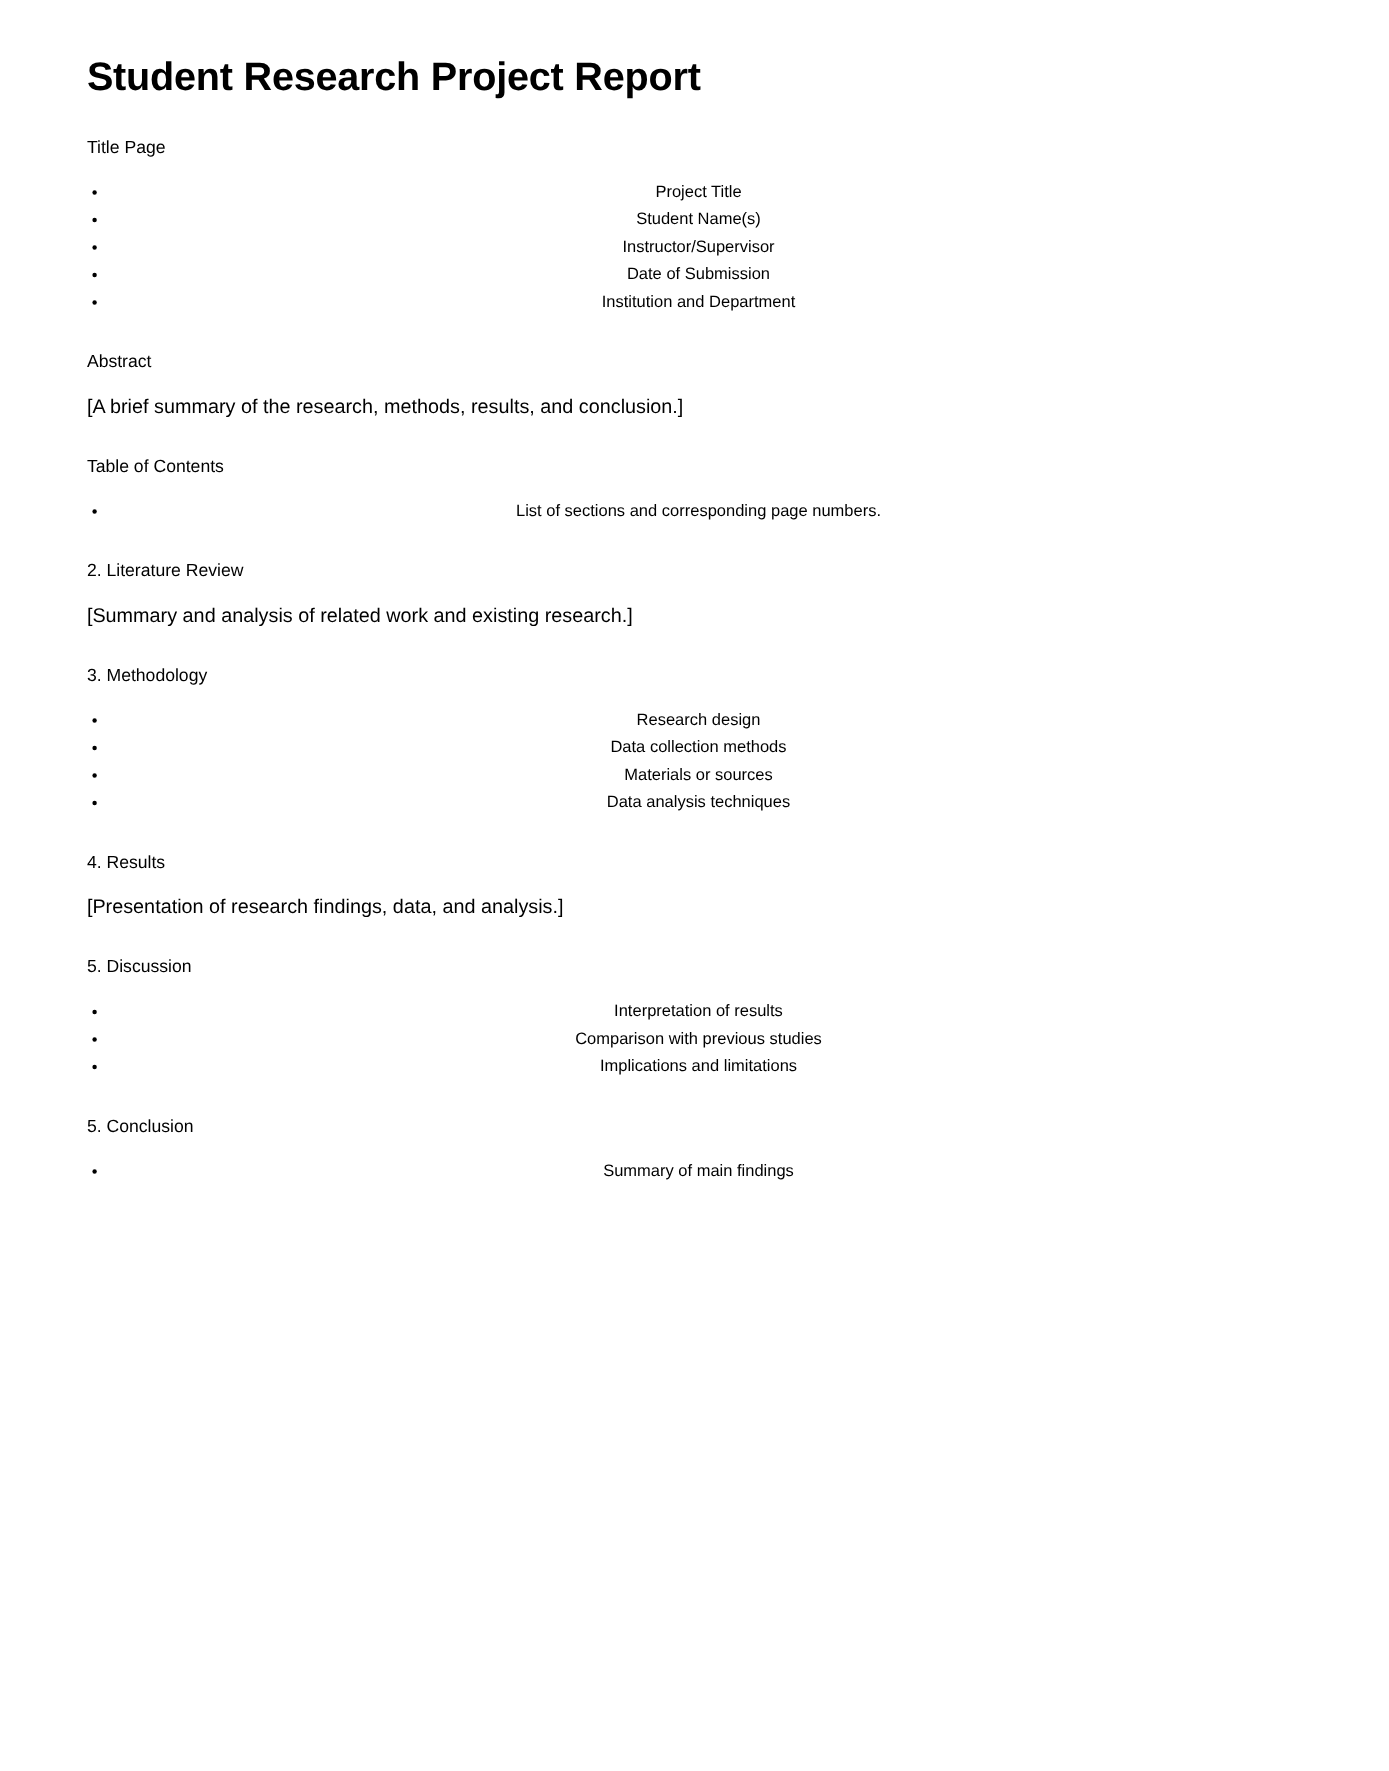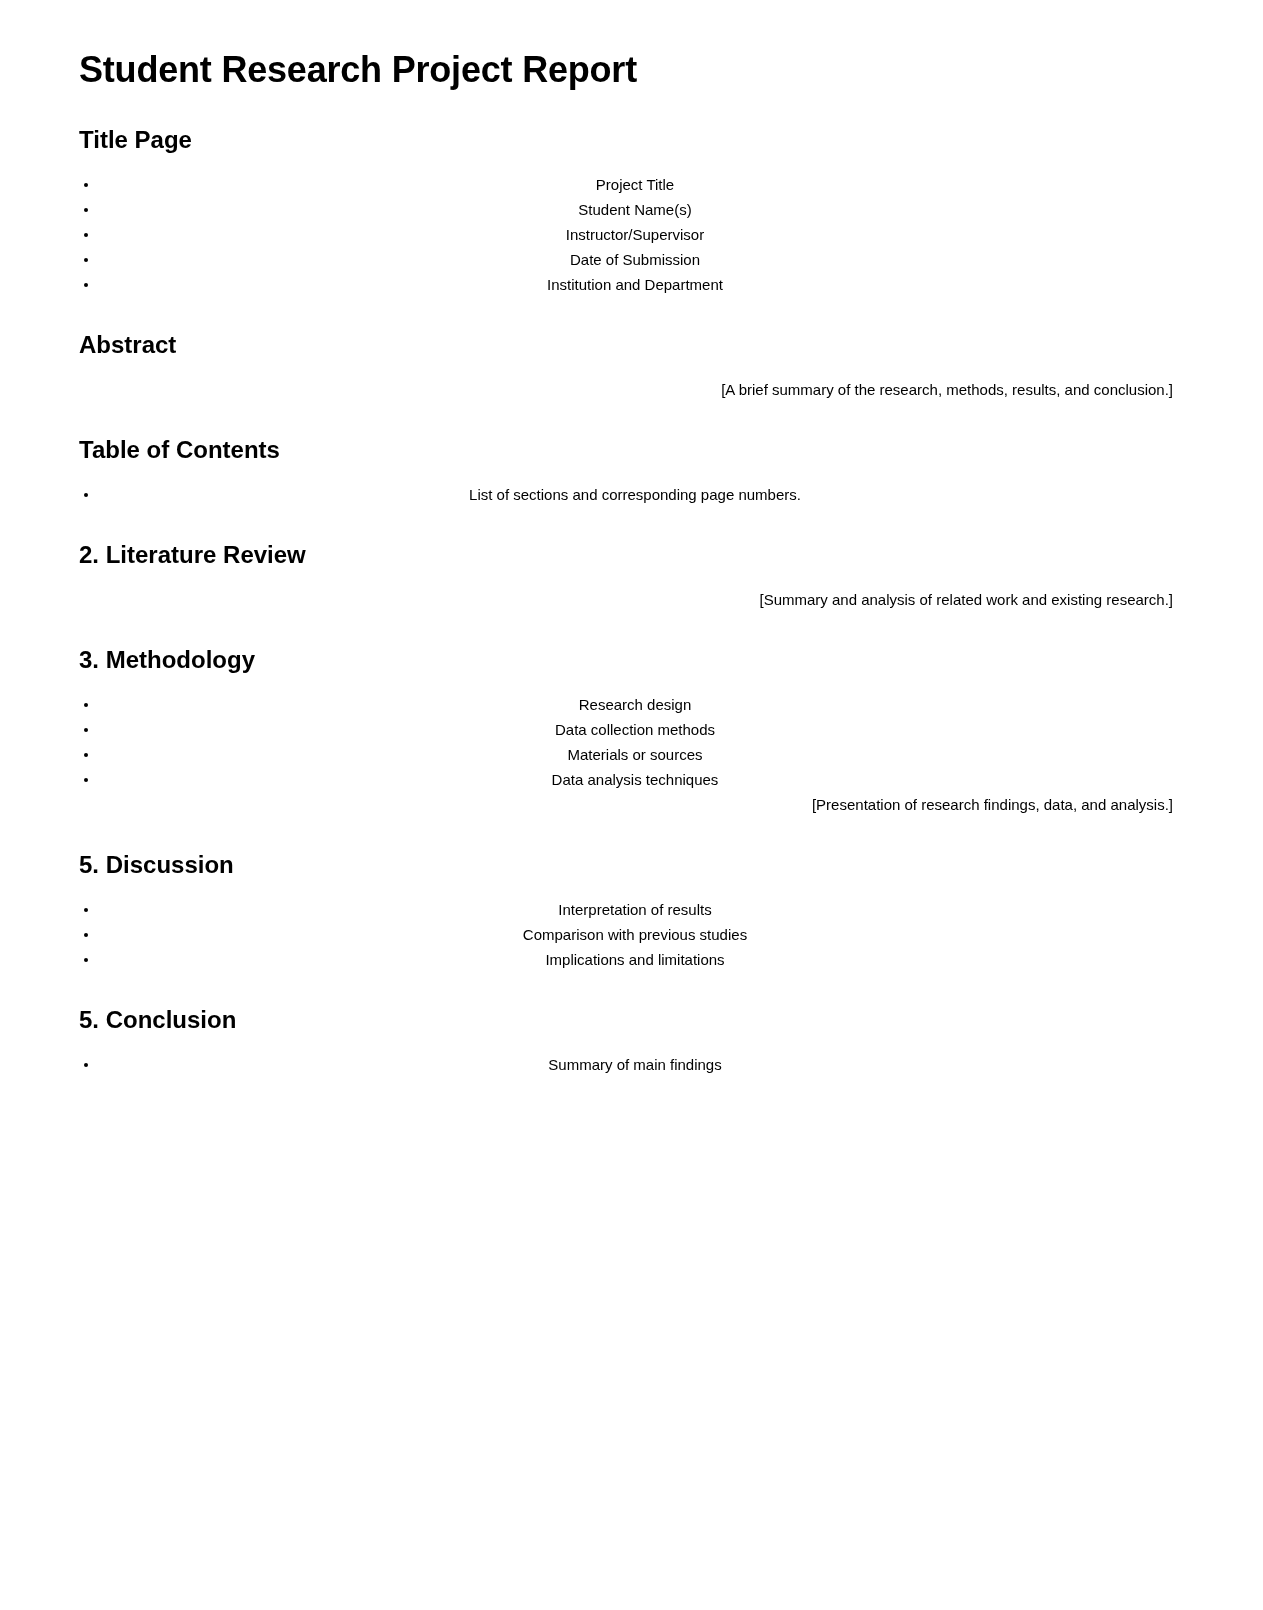--- a/index.html
+++ b/index.html
@@ -25,22 +25,22 @@
     font-size: 36px;
     font-weight: bold;
     line-height: 1.2;
     margin: 0 0 34px 0;
     letter-spacing: -0.2px;
   }
   .section {
     margin: 0;
   }
   .section-heading {
-    font-size: 24px;
-    font-weight: bold;
+    font-size: 16px;
+    font-weight: normal;
     line-height: 1.25;
     margin: 0 0 17px 0;
   }
   .section + .section .section-heading {
     margin-top: 33px;
   }
   ul.bullets {
     list-style: none;
     margin: 0;
     padding: 0;
@@ -57,24 +57,23 @@
     content: "";
     position: absolute;
     left: 5px;
     top: 11px;
     width: 4px;
     height: 4px;
     background: #000000;
     border-radius: 50%;
   }
   p.para {
-    font-size: 15px;
+    font-size: 18px;
     line-height: 25px;
     margin: 0;
-    text-align: right;
   }
 </style>
 </head>
 <body>
 
 <div class="page">
   <h1 class="doc-title">Student Research Project Report</h1>
   <div id="sections-root">
       <div class="section">
         <h2 class="section-heading">Title Page</h2>
@@ -103,20 +102,21 @@
       <div class="section">
         <h2 class="section-heading">3. Methodology</h2>
         <ul class="bullets">
           <li>Research design</li>
           <li>Data collection methods</li>
           <li>Materials or sources</li>
           <li>Data analysis techniques</li>
         </ul>
       </div>
       <div class="section">
+        <h2 class="section-heading">4. Results</h2>
         <p class="para">[Presentation of research findings, data, and analysis.]</p>
       </div>
       <div class="section">
         <h2 class="section-heading">5. Discussion</h2>
         <ul class="bullets">
           <li>Interpretation of results</li>
           <li>Comparison with previous studies</li>
           <li>Implications and limitations</li>
         </ul>
       </div>

